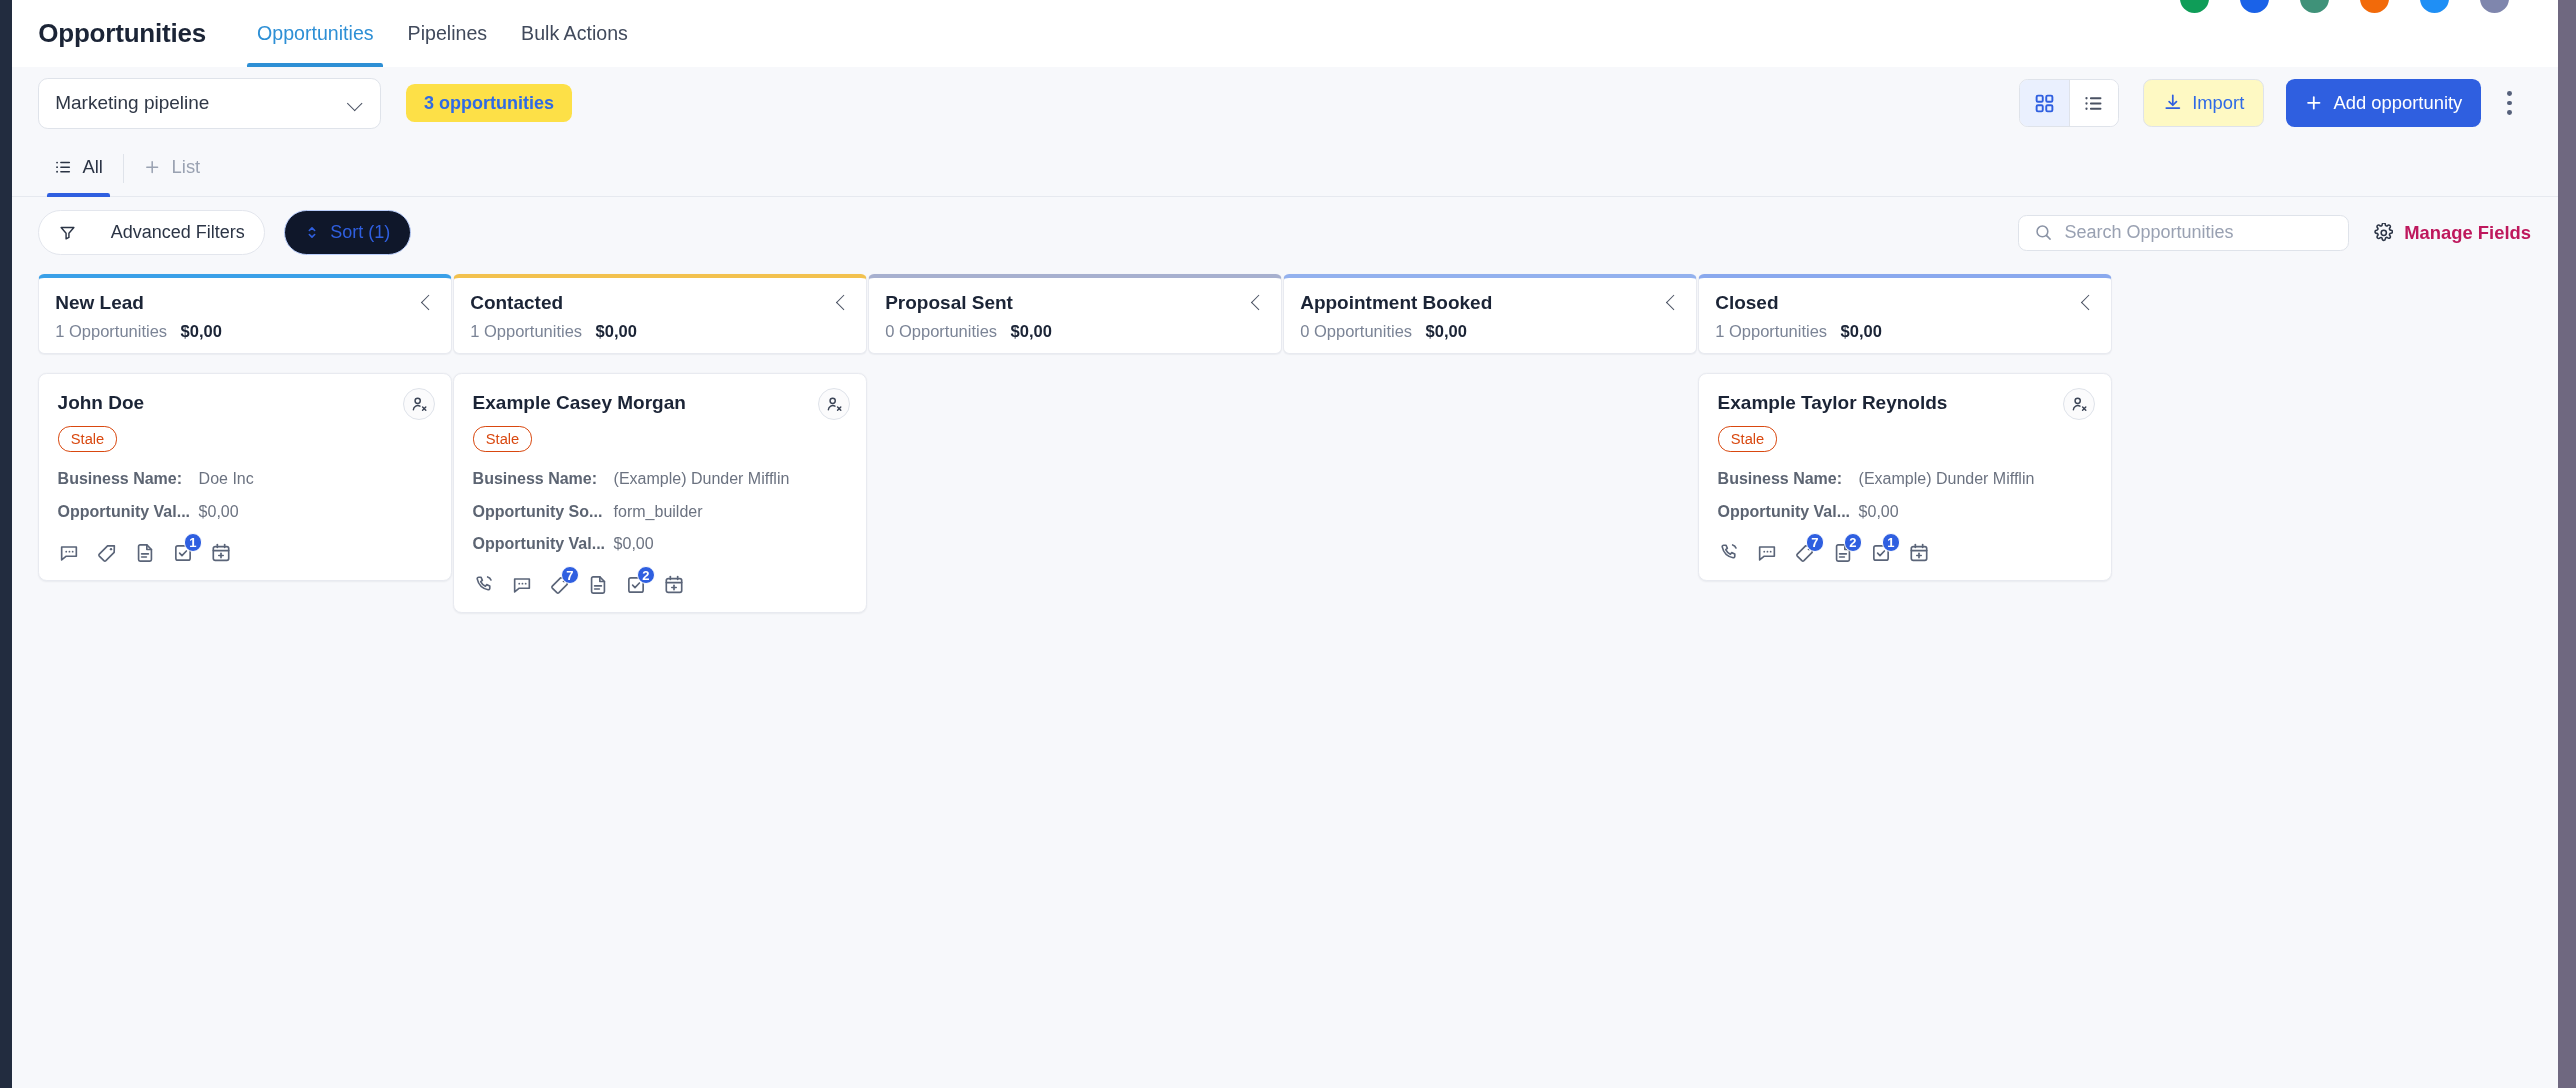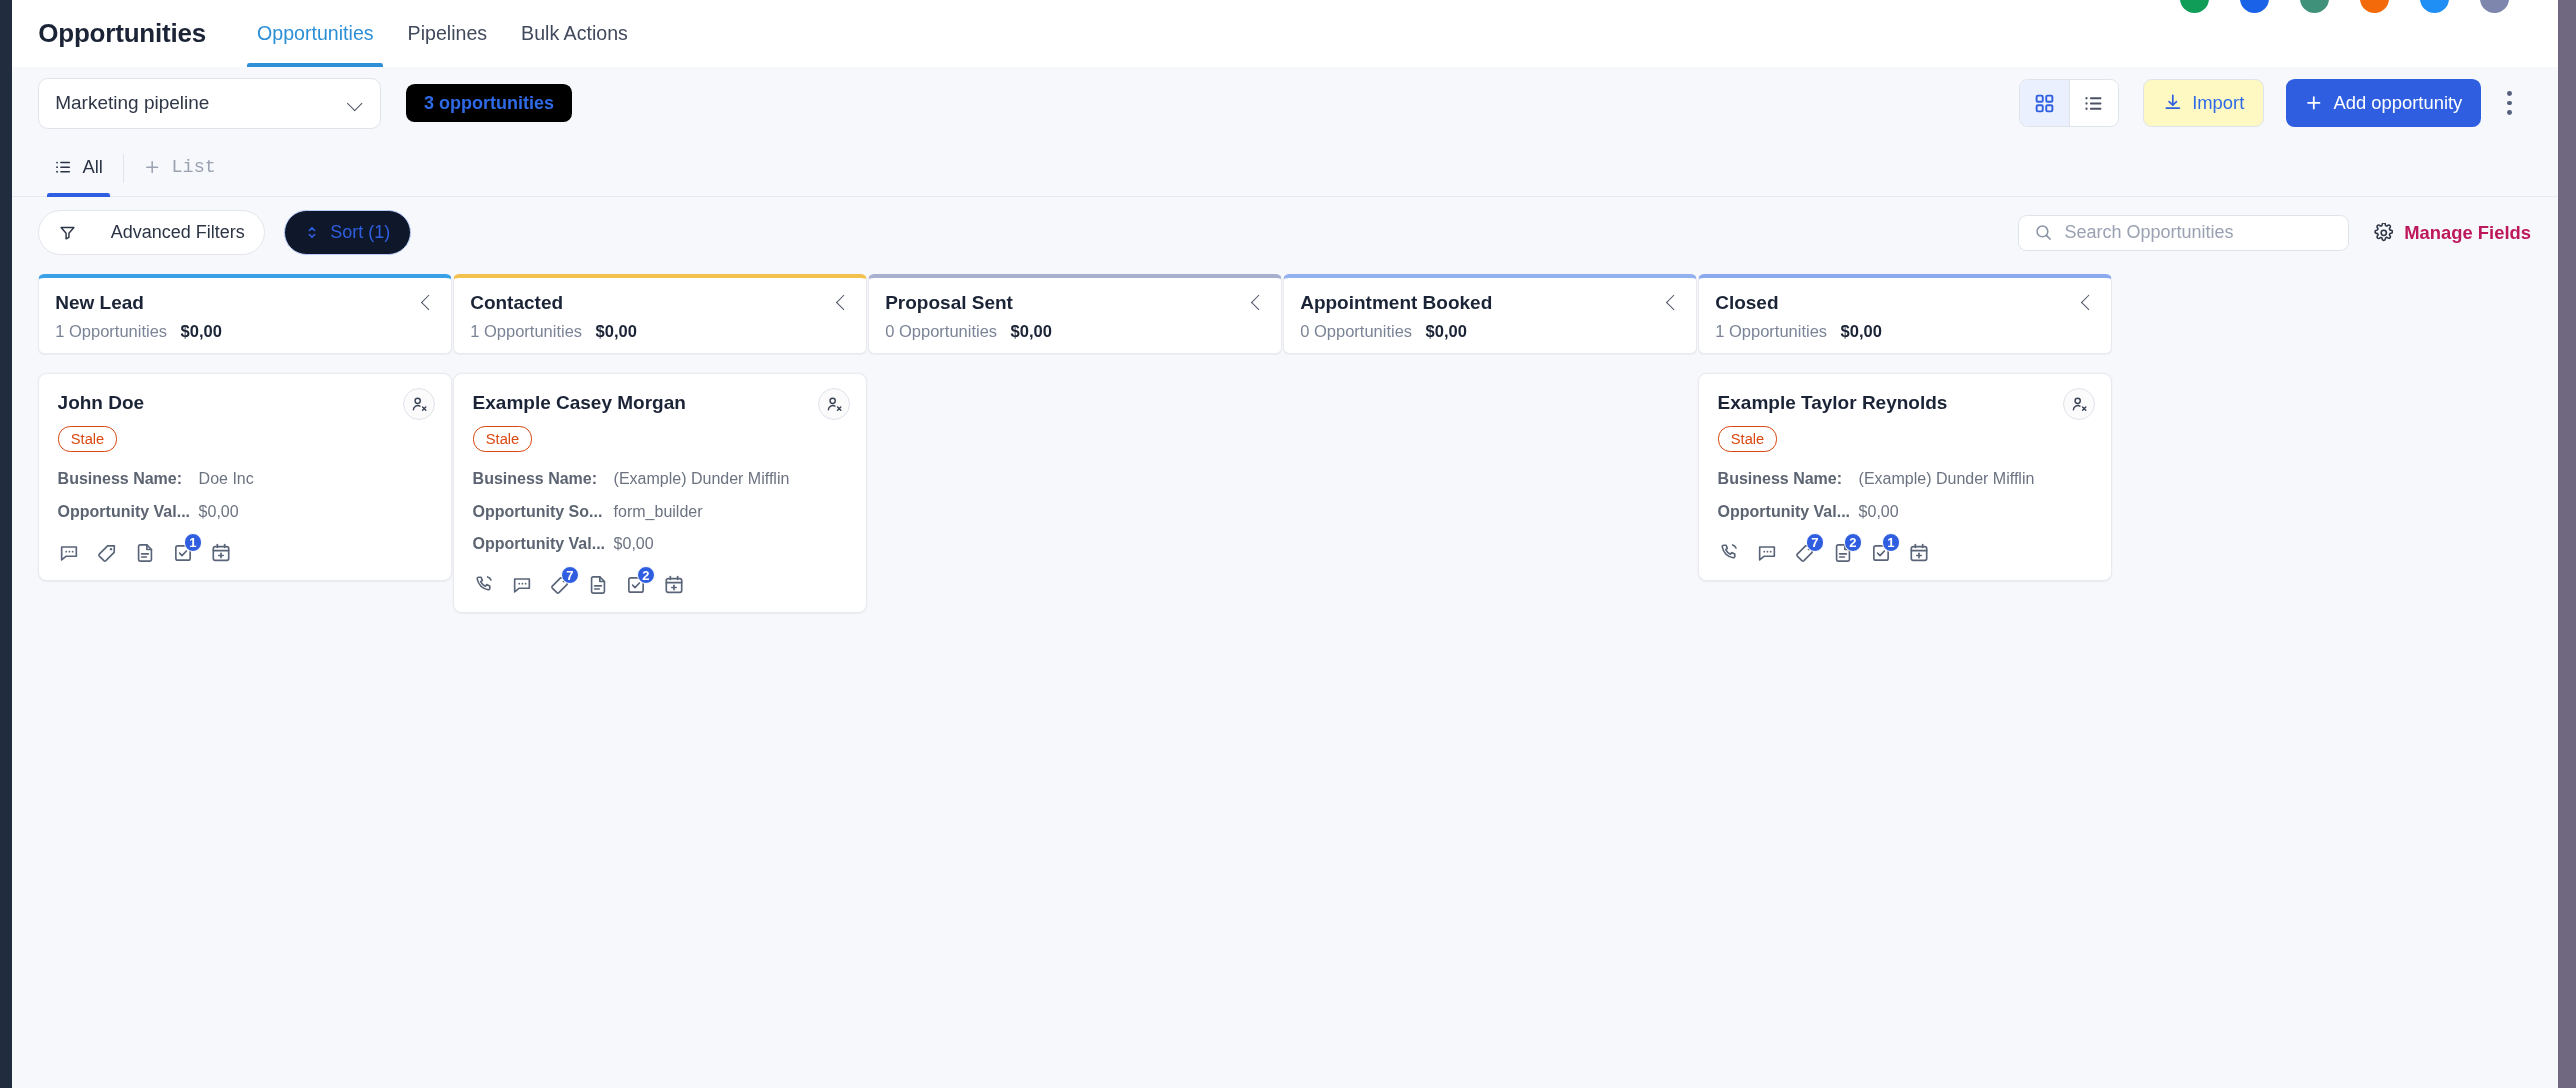--- a/index.html
+++ b/index.html
@@ -48,21 +48,21 @@
     padding: 0 16px; cursor: pointer;
   }
   .pipeline-select .label { flex: 1; font-size: 19px; color: #2f3746; }
   .chev-down { width: 16px; height: 9.2px; position: relative; }
   .chev-down::before {
     content: ""; position: absolute; left: 1.2px; top: 0; width: 10.4px; height: 10.4px;
     border-right: 1.8px solid #4a5263; border-bottom: 1.8px solid #4a5263;
     transform: rotate(45deg);
   }
   .opp-count-badge {
-    margin-left: 24.5px; background: #000000; color: #2f6ae6; font-size: 18px;
+    margin-left: 24.5px; background: #fde047; color: #2f6ae6; font-size: 18px;
     font-weight: 600; padding: 8.6px 18.4px; border-radius: 8.6px;
   }
 
   .toolbar-right { position: absolute; right: 45px; display: flex; align-items: center; gap: 0; }
   .view-toggle {
     display: flex; border: 1.2px solid #dfe3ea; border-radius: 8.6px; overflow: hidden;
     height: 48px; margin-right: 24.5px;
   }
   .view-btn {
     width: 49px; height: 100%; display: flex; align-items: center; justify-content: center;
@@ -87,21 +87,21 @@
     border-bottom: 1.2px solid #e6e9ef; background: #f7f8fb;
   }
   .vtab {
     display: flex; align-items: center; gap: 9.8px; font-size: 18.4px; color: #2b3445;
     height: 58px; padding: 0 16px; position: relative; cursor: pointer;
   }
   .vtab.active::after {
     content: ""; position: absolute; left: 8.6px; right: 8.6px; bottom: -1.2px;
     height: 4.3px; background: #2f5fe0; border-radius: 2.4px 2.4px 0 0;
   }
-  .vtab.muted { color: #9aa2b2; font-family: Liberation Mono, monospace; }
+  .vtab.muted { color: #9aa2b2; }
   .vtab-sep { width: 1.2px; height: 29px; background: #dfe3ea; margin: 0 3.7px 13.5px 3.7px; }
 
   
   .filter-row {
     height: 71px; display: flex; align-items: center; padding: 0 26px; position: relative;
   }
   .pill {
     height: 45px; border-radius: 23px; display: flex; align-items: center; gap: 9.8px;
     font-size: 18px; padding: 0 19.6px; cursor: pointer;
   }

